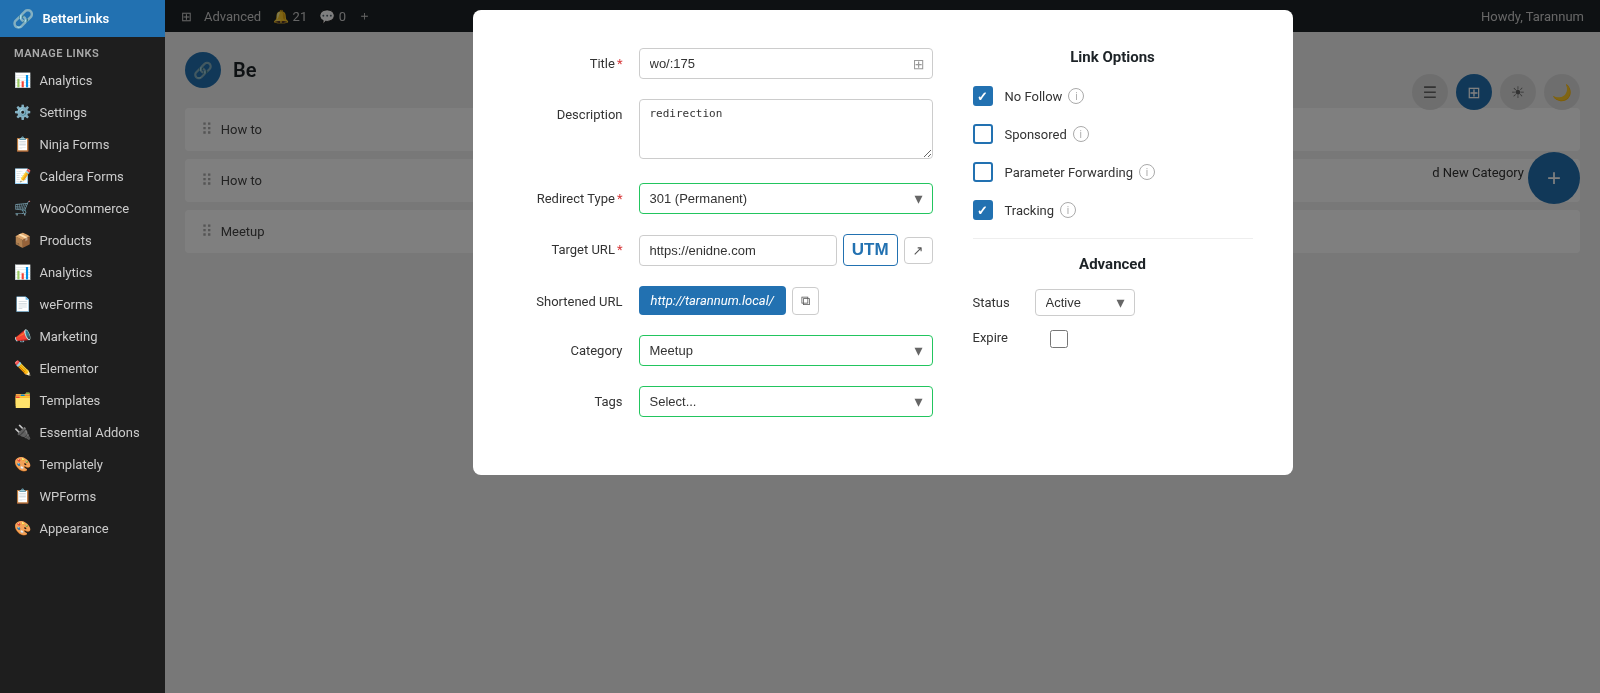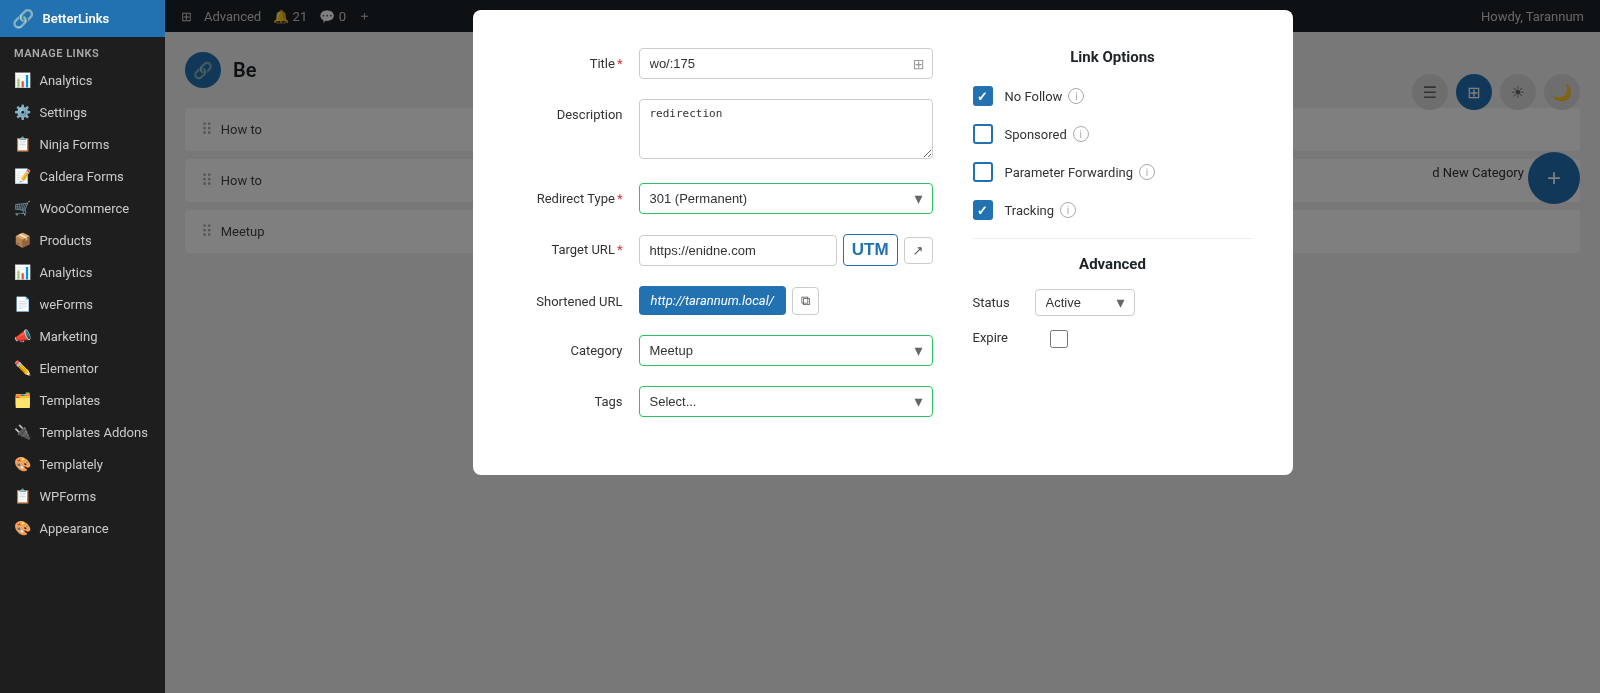--- a/index.html
+++ b/index.html
@@ -488,21 +488,21 @@
   <div class="sidebar-item">
     <span class="sidebar-icon">✏️</span>
     <span>Elementor</span>
   </div>
   <div class="sidebar-item">
     <span class="sidebar-icon">🗂️</span>
     <span>Templates</span>
   </div>
   <div class="sidebar-item">
     <span class="sidebar-icon">🔌</span>
-    <span>Templates Addons</span>
+    <span>Essential Addons</span>
   </div>
   <div class="sidebar-item">
     <span class="sidebar-icon">🎨</span>
     <span>Templately</span>
   </div>
   <div class="sidebar-item">
     <span class="sidebar-icon">📋</span>
     <span>WPForms</span>
   </div>
   <div class="sidebar-item">

